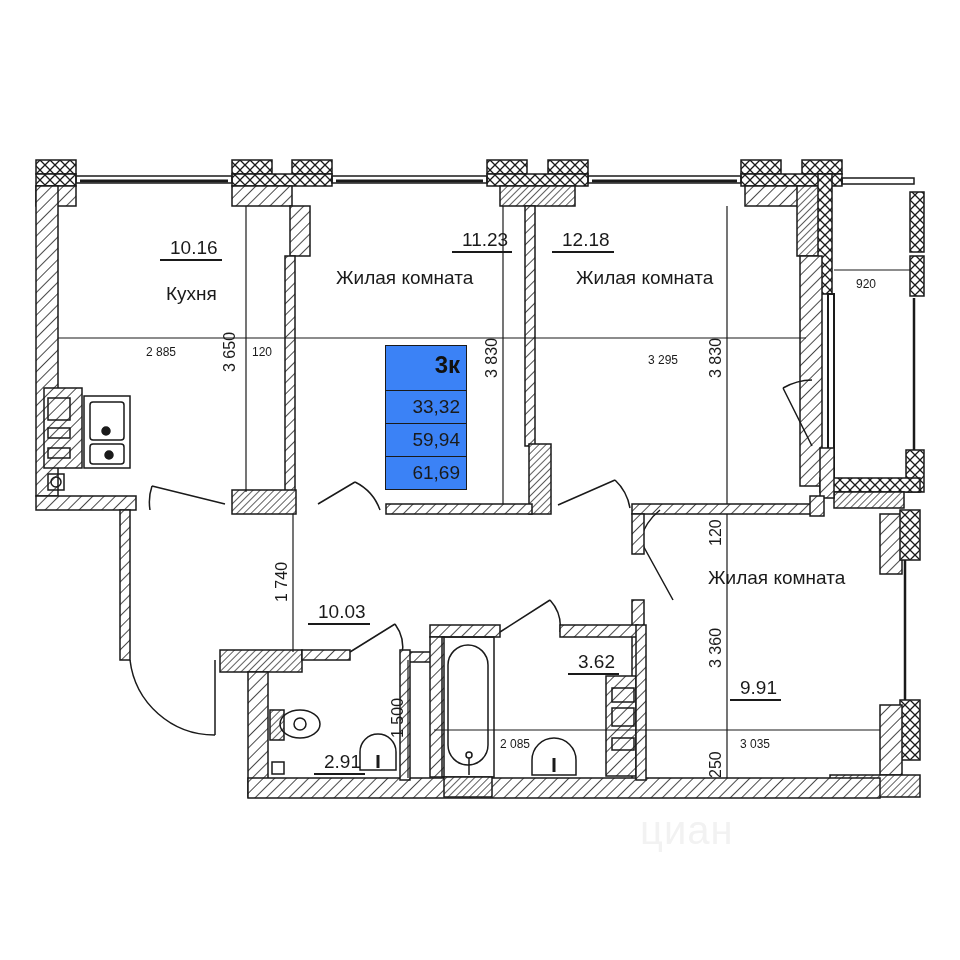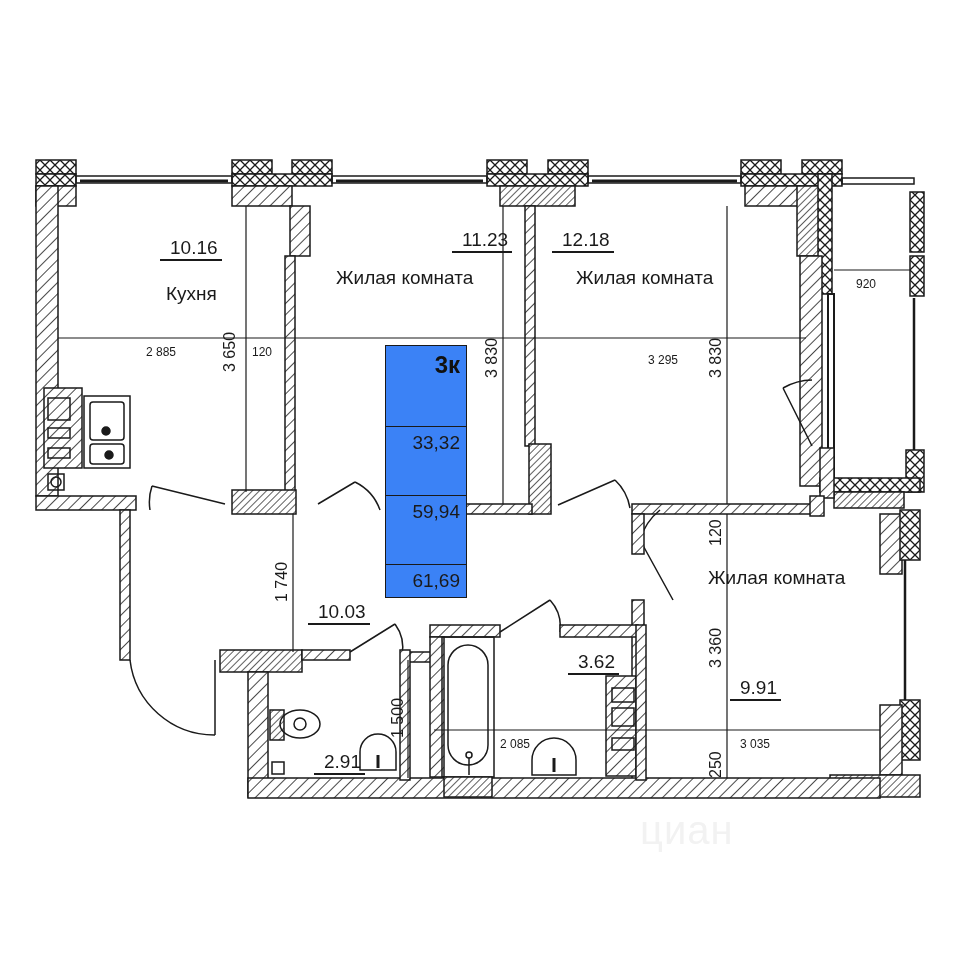--- a/index.html
+++ b/index.html
@@ -4,21 +4,21 @@
   <style>
     html, body { margin: 0; padding: 0; background: #ffffff; }
     body { width: 960px; height: 960px; position: relative; overflow: hidden; font-family: "Liberation Sans", sans-serif; }
     #plan { position: absolute; left: 0; top: 0; width: 960px; height: 960px; }
     .lbl { position: absolute; color: #1a1a1a; white-space: nowrap; font-family: "Liberation Sans", sans-serif; line-height: 1; }
     .room-name { font-size: 19px; }
     .area { font-size: 19px; border-bottom: 2px solid #1a1a1a; padding: 0 4px 2px 10px; }
     .dim { font-size: 12px; margin-top: 28px; }
     .vdim { font-size: 16px; transform-origin: left top; transform: rotate(-90deg); }
     .legend { position: absolute; left: 385px; top: 345px; width: 80px; border: 1.5px solid #1a1a1a; background: #3b82f6; }
-    .legend .cell { border-top: 1.5px solid #1a1a1a; height: 32px; font-size: 19px; text-align: right; padding-right: 6px; line-height: 32px; color: #1a1a1a; margin-top: 36px; }
+    .legend .cell { border-top: 1.5px solid #1a1a1a; height: 32px; font-size: 19px; text-align: right; padding-right: 6px; line-height: 32px; color: #1a1a1a; }
     .legend .type { height: 44px; font-size: 24px; font-weight: bold; text-align: right; padding-right: 6px; line-height: 38px; color: #111; }
     .watermark { position: absolute; left: 640px; top: 808px; font-size: 40px; color: #f2f2f2; letter-spacing: 1px; }
   </style>
 </head>
 <body>
 
 <svg id="plan" viewBox="0 0 960 960" xmlns="http://www.w3.org/2000/svg">
   <defs>
     <pattern id="hatch" patternUnits="userSpaceOnUse" width="8" height="8" patternTransform="rotate(45)">
       <rect width="8" height="8" fill="#fff"></rect>

